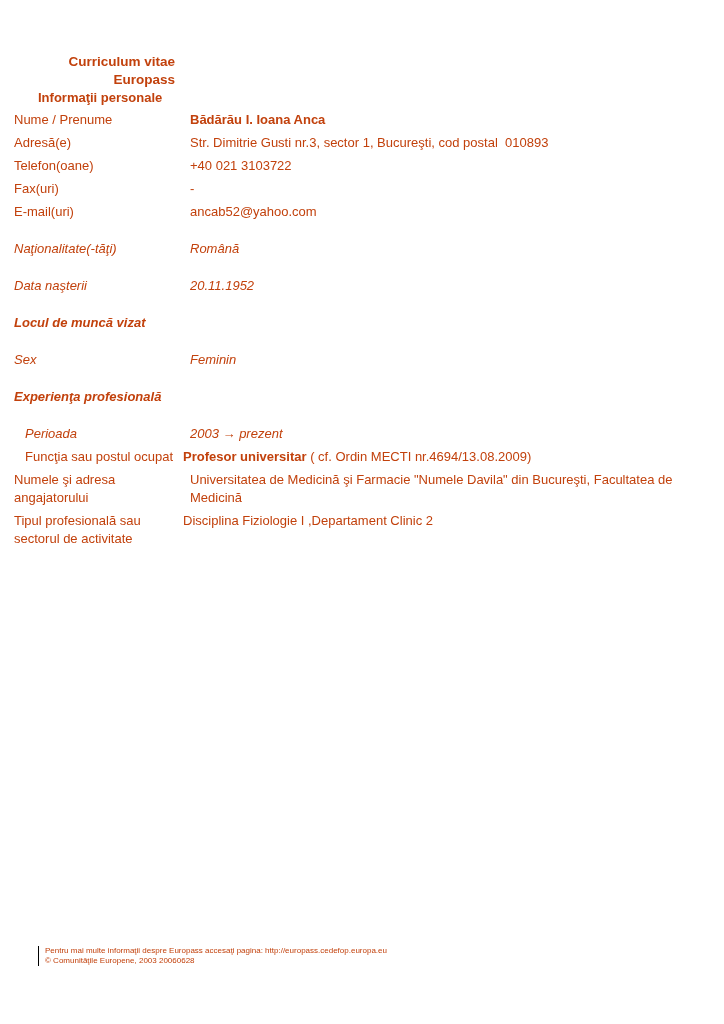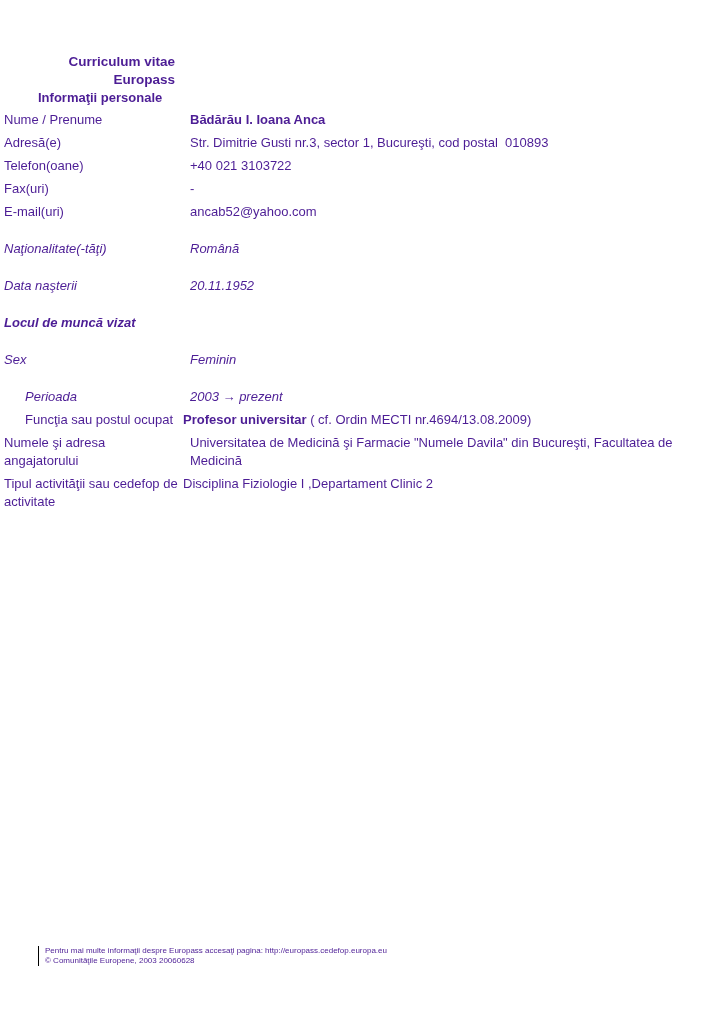--- a/index.html
+++ b/index.html
@@ -4,21 +4,21 @@
 <style>
   * { margin: 0; padding: 0; box-sizing: border-box; }
   html, body { background: #ffffff; }
   body { font-family: "Liberation Sans", sans-serif; }
 
   .page {
     position: relative;
     width: 724px;
     height: 1024px;
     background: #ffffff;
-    color: #4c1d95;
+    color: #c2410c;
     font-size: 13px;
     line-height: 18px;
     overflow: hidden;
   }
 
   .cv-title {
     padding-top: 53px;
     width: 175px;
     text-align: right;
     font-weight: bold;
@@ -26,21 +26,21 @@
     line-height: 18px;
   }
 
   .heading-personal {
     margin-bottom: 4px;
     padding-left: 38px;
     font-weight: bold;
   }
 
   .row { display: flex; align-items: flex-start; margin-bottom: 5px; }
-  .label { flex: 0 0 183px; width: 183px; padding-left: 4px; }
+  .label { flex: 0 0 183px; width: 183px; padding-left: 14px; }
   .label.indent-sm { padding-left: 25px; }
   .label.bold { font-weight: bold; }
   .value { flex: 1 1 auto; padding-left: 7px; white-space: pre-wrap; }
   .value.flush { padding-left: 0; }
   .bold { font-weight: bold; }
   .mt-lg { margin-top: 19px; font-style: italic; }
 
   .footer {
     position: absolute;
     top: 946px;
@@ -103,38 +103,41 @@
 
   <div class="row mt-lg">
     <div class="label bold">Locul de muncă vizat</div>
   </div>
 
   <div class="row mt-lg">
     <div class="label">Sex</div>
     <div class="value">Feminin</div>
   </div>
 
+  <div class="row mt-lg">
+    <div class="label bold">Experienţa profesională</div>
+  </div>
 
   <div class="row mt-lg">
     <div class="label indent-sm">Perioada</div>
     <div class="value">2003 → prezent</div>
   </div>
 
   <div class="row">
     <div class="label indent-sm">Funcţia sau postul ocupat</div>
     <div class="value flush"><span class="bold">Profesor universitar</span><span> ( cf. Ordin MECTI nr.4694/13.08.2009)</span></div>
   </div>
 
   <div class="row">
     <div class="label">Numele şi adresa angajatorului</div>
     <div class="value">Universitatea de Medicină şi Farmacie "Numele Davila" din Bucureşti, Facultatea de Medicină</div>
   </div>
 
   <div class="row">
-    <div class="label">Tipul activităţii sau cedefop de activitate</div>
+    <div class="label">Tipul profesională sau sectorul de activitate</div>
     <div class="value flush">Disciplina Fiziologie I ,Departament Clinic 2</div>
   </div>
 
   <div class="footer">
     <div class="footer-right">
       <div>Pentru mai multe informaţii despre Europass accesaţi pagina: http://europass.cedefop.europa.eu</div>
       <div>© Comunităţile Europene, 2003  20060628</div>
     </div>
   </div>
 

